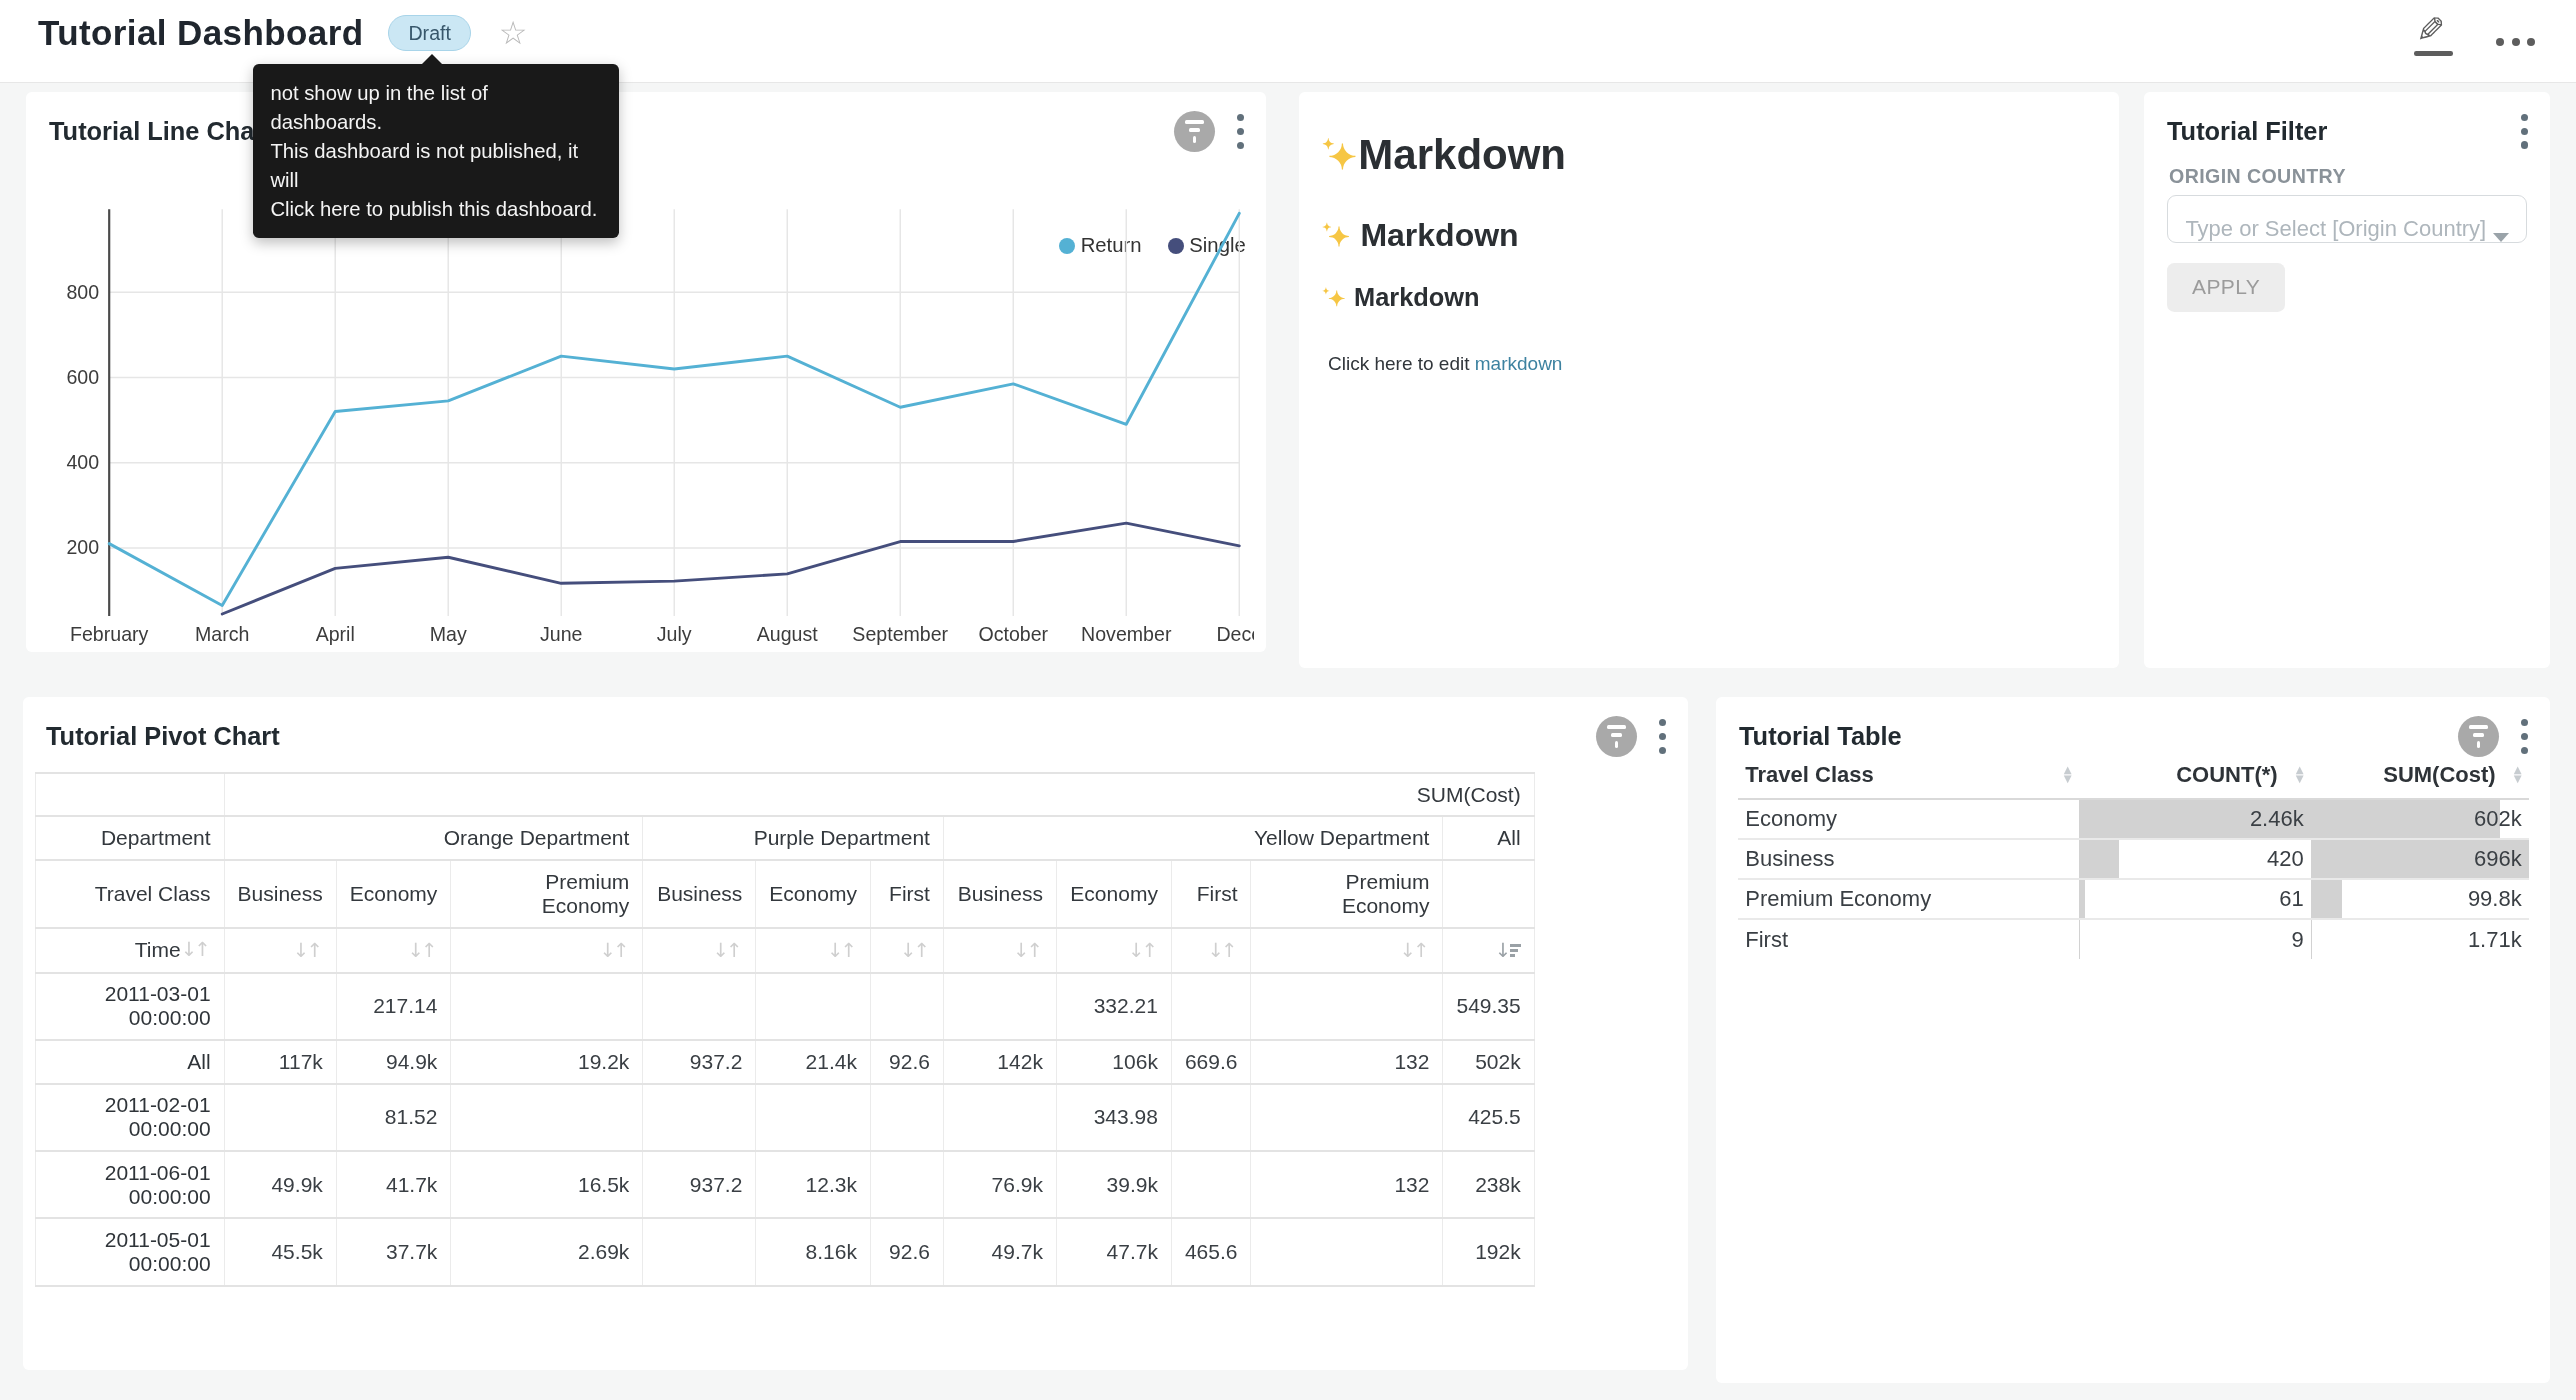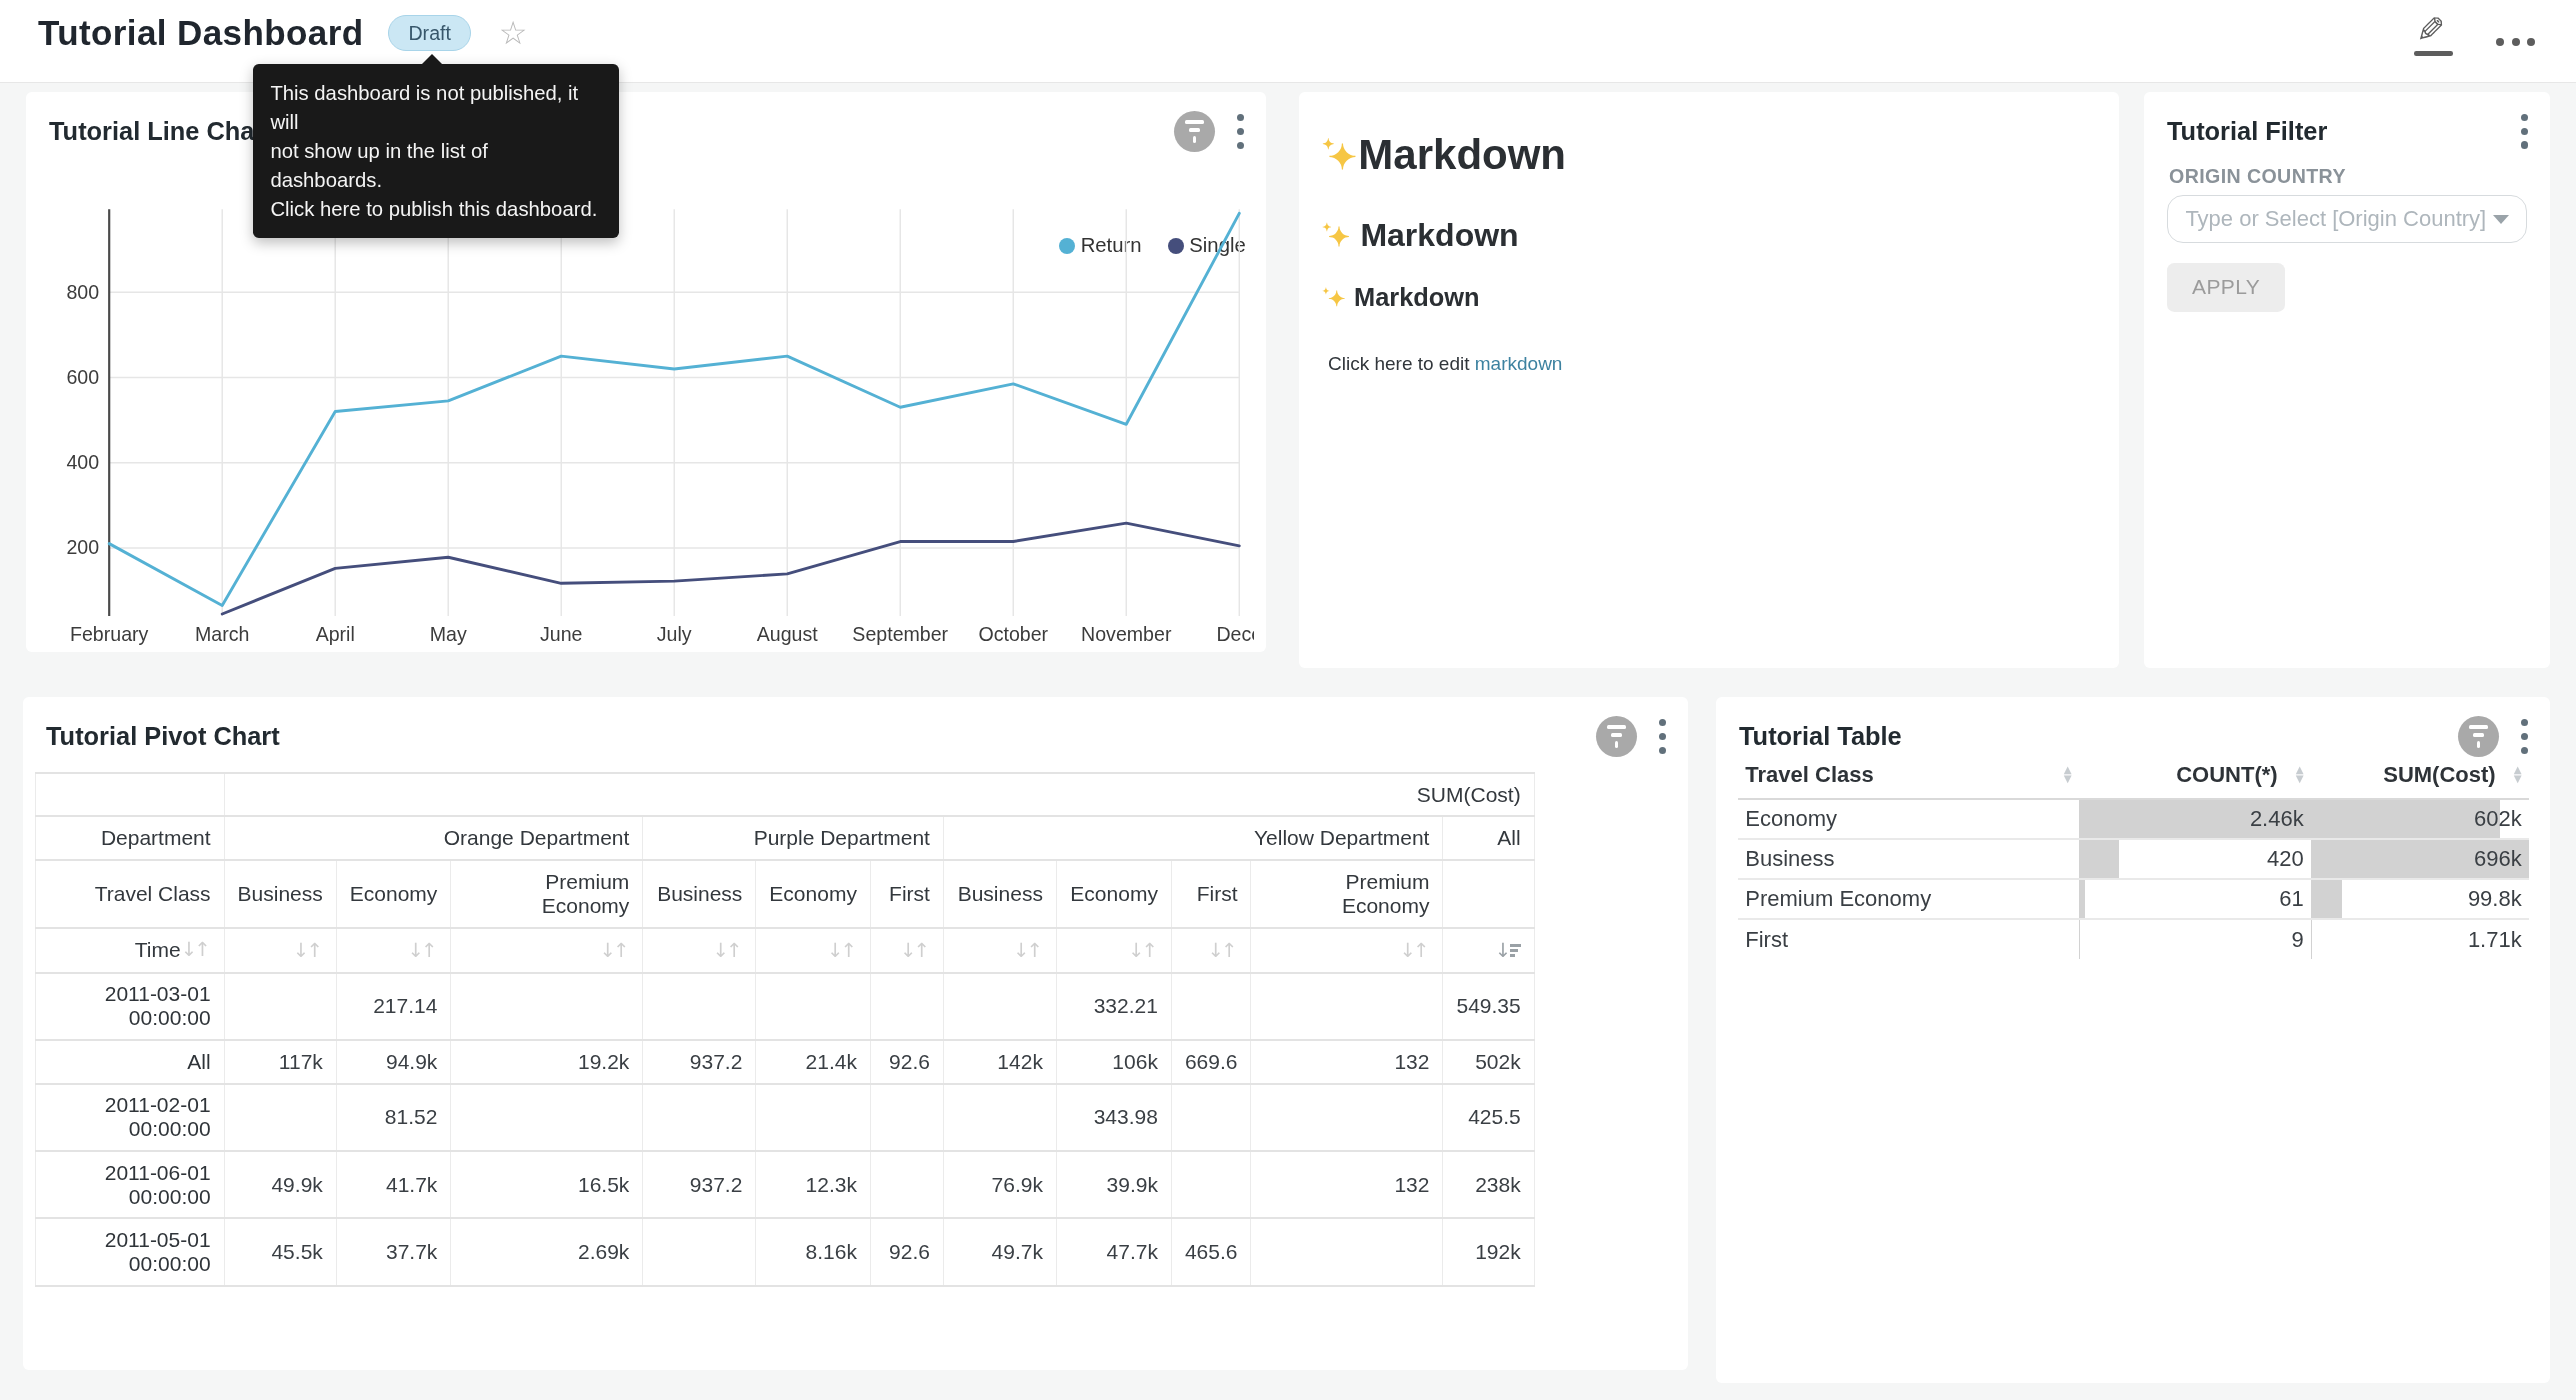--- a/index.html
+++ b/index.html
@@ -79,22 +79,22 @@
   .md-h1 { font-size: 42px; font-weight: 700; color: #2b2f33; margin-bottom: 38px; }
   .md-h2 { font-size: 32px; font-weight: 700; color: #2b2f33; margin-bottom: 29px; }
   .md-h3 { font-size: 25.4px; font-weight: 700; color: #2b2f33; margin-bottom: 41px; }
   .md-p  { font-size: 19px; color: #31363b; margin-top: 23px; }
   .md-link { color: #3d82a0; cursor: pointer; }
 
   
   .field-label { position: absolute; left: 25px; top: 73px; font-size: 19.6px; color: #8a9299; font-weight: 600; letter-spacing: 0.4px; }
   .filter-select {
     position: absolute; left: 23px; top: 103px; width: 360px; height: 48px;
-    border: 1.5px solid #d7dbde; border-radius: 16px; background: #fff;
-    display: flex; align-items: center; justify-content: space-between;
+    border: 1.5px solid #d7dbde; border-radius: 9px; background: #fff;
+    display: flex; align-items: flex-end; justify-content: space-between;
     padding: 0 17.4px; cursor: pointer;
   }
   .filter-select .ph { font-size: 22px; color: #aeb6bc; }
   .sel-caret { width: 0; height: 0; border-left: 8px solid transparent; border-right: 8px solid transparent; border-top: 9.4px solid #9aa3a9; }
   .apply-btn {
     position: absolute; left: 23px; top: 171px;
     background: #ededed; color: #9b9b9b; border: none; border-radius: 7.3px;
     font-size: 21px; font-family: inherit; padding: 12.3px 25px; cursor: pointer; letter-spacing: 0.4px;
   }
 
@@ -142,22 +142,22 @@
     <span class="hdots">
         <i></i>
         <i></i>
         <i></i>
       </span>
   </div>
 </div>
 
 <div class="tooltip">
   <span class="arrow"></span>
+  <div>not show up in the list of dashboards.</div>
   <div>This dashboard is not published, it will</div>
-  <div>not show up in the list of dashboards.</div>
   <div>Click here to publish this dashboard.</div>
 </div>
 
 <div class="panel" id="panel-line">
   <div class="panel-title">Tutorial Line Chart</div>
   <div class="panel-icons">
     <span class="filter-circle">
         <i></i>
         <i></i>
         <i></i>

